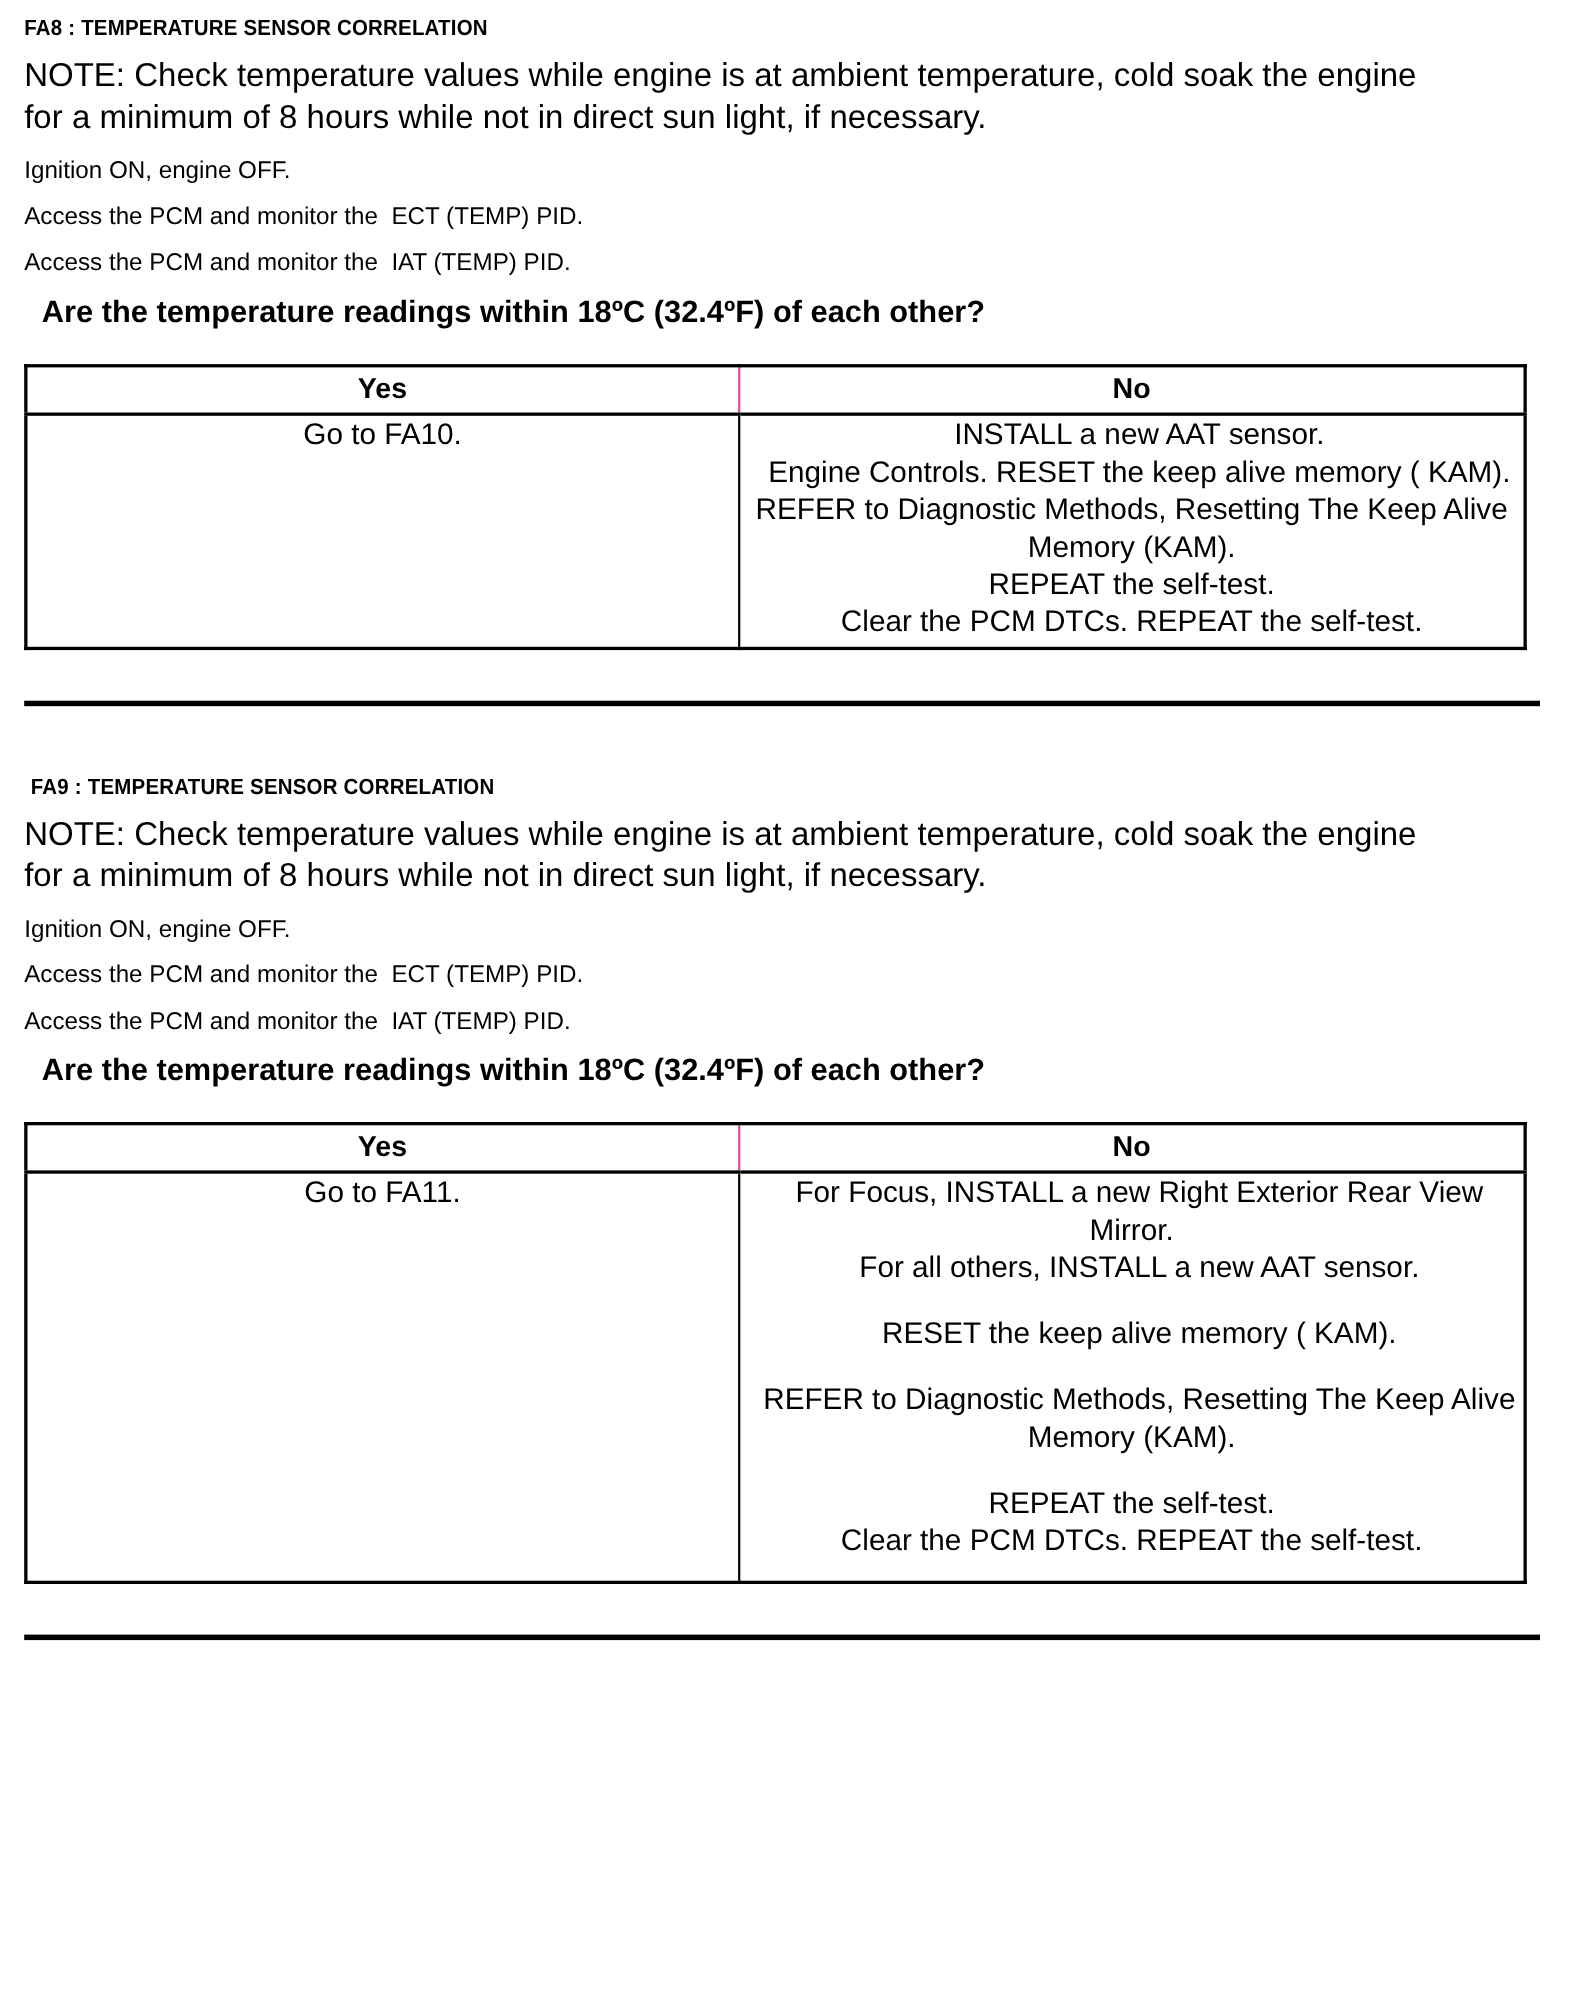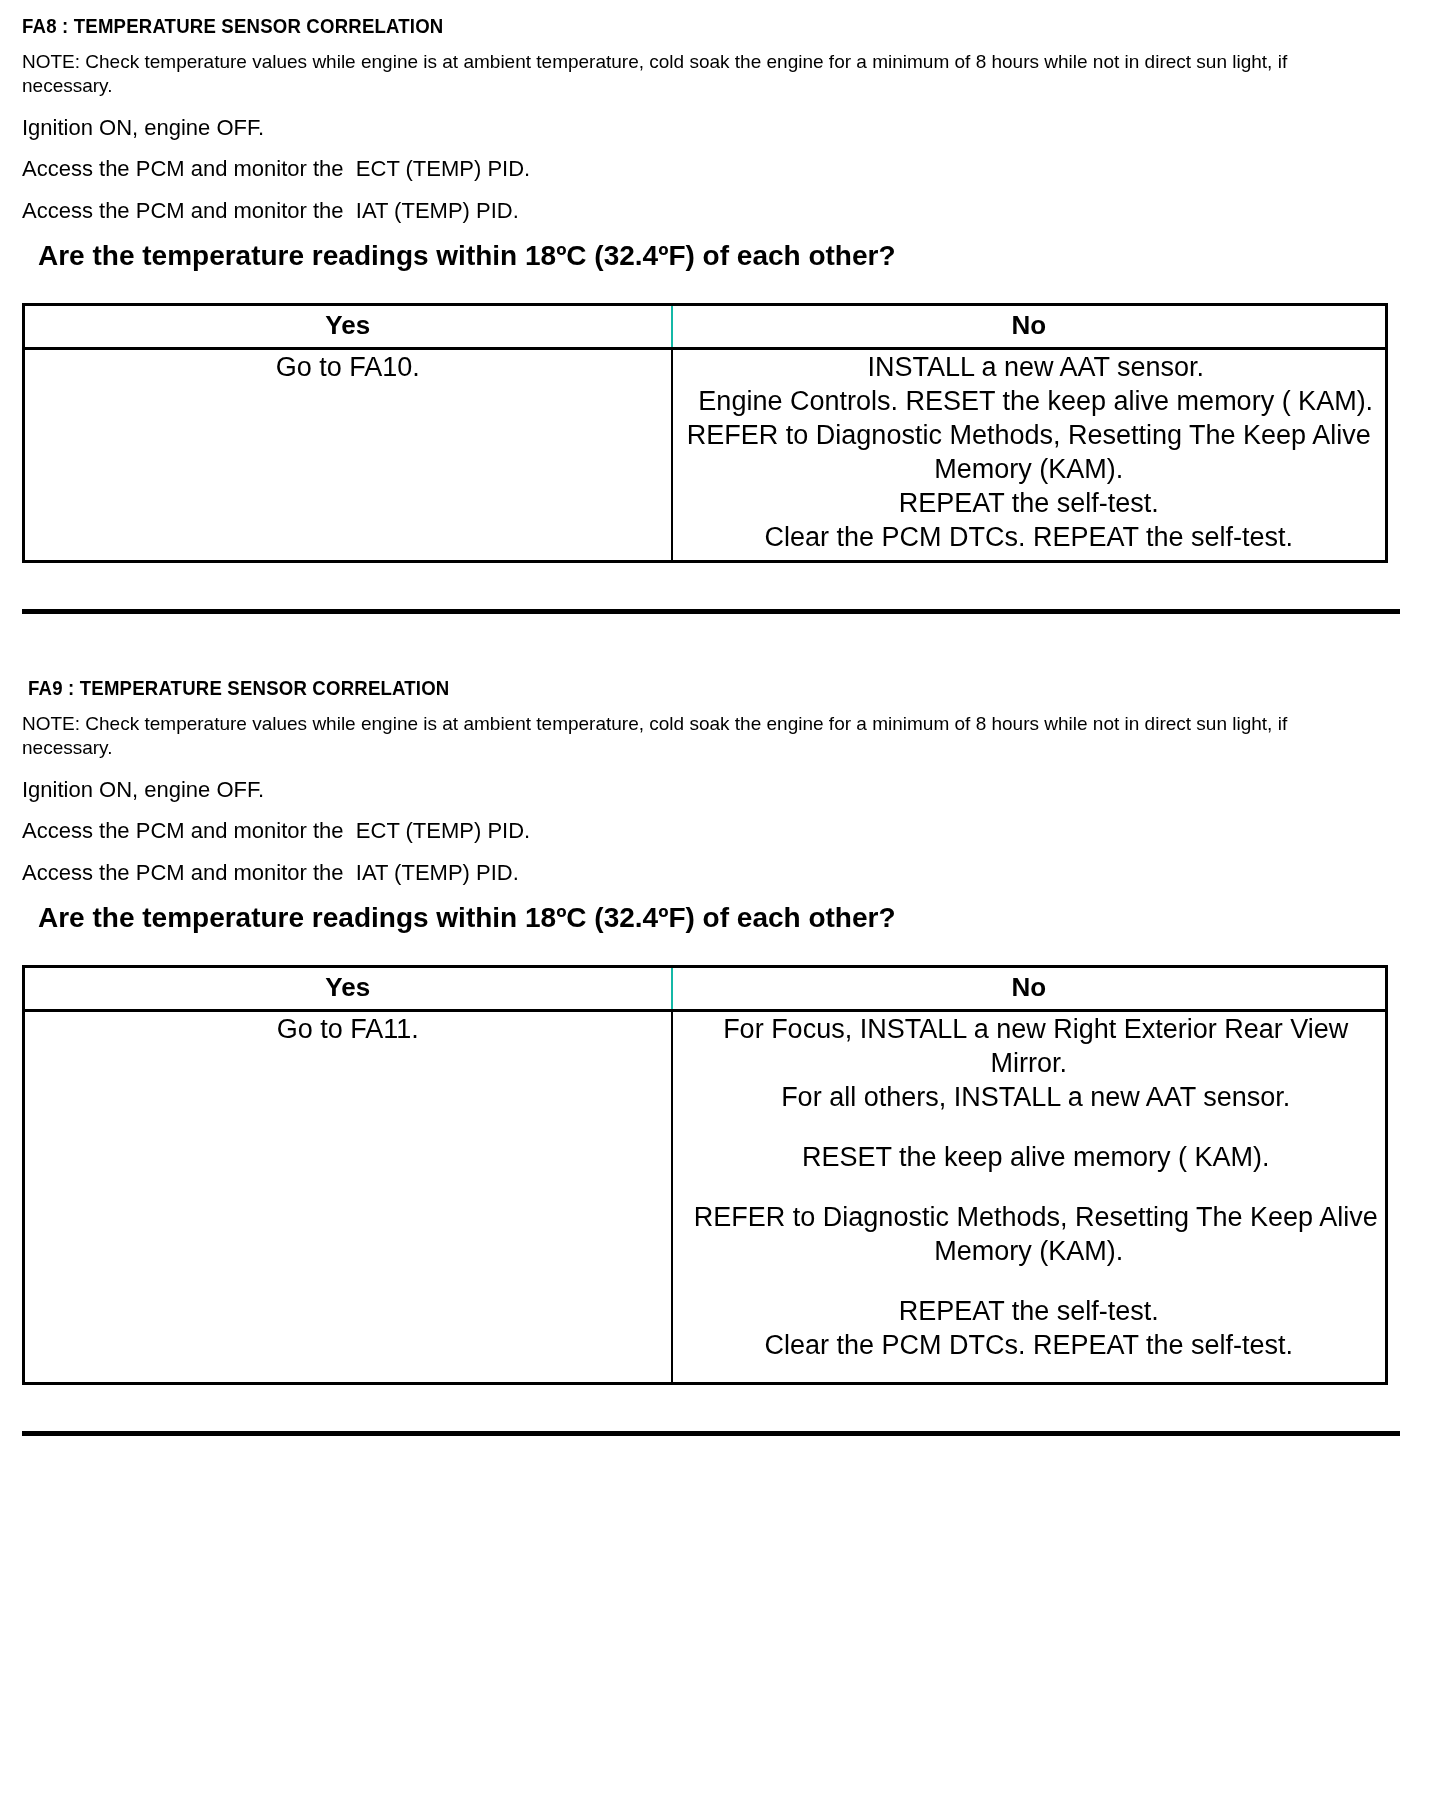--- a/index.html
+++ b/index.html
@@ -32,21 +32,21 @@
     transform: scaleX(0.93);
     transform-origin: left center;
     white-space: nowrap;
   }
   .section-heading.indented {
     margin-left: 6px;
   }
 
   
   .body-text {
-    font-size: 19px;
+    font-size: 30px;
     line-height: 1.25;
     margin: 0 0 13px 0;
     max-width: 1300px;
   }
   .note-para {
     margin-bottom: 16px;
   }
   .instr-line {
     font-size: 22px;
     line-height: 1.25;
@@ -73,21 +73,21 @@
 
   .decision-table th {
     font-size: 26px;
     font-weight: bold;
     text-align: center;
     padding: 4px 0 6px 0;
     border-bottom: 3px solid #000;
     vertical-align: middle;
   }
   .decision-table th.th-yes {
-    border-right: 2px solid #14b8a6;
+    border-right: 2px solid #ec4899;
   }
   .decision-table td {
     font-size: 27px;
     line-height: 1.26;
     vertical-align: top;
     padding: 0;
     text-align: center;
   }
   .cell-yes {
     text-align: center;

